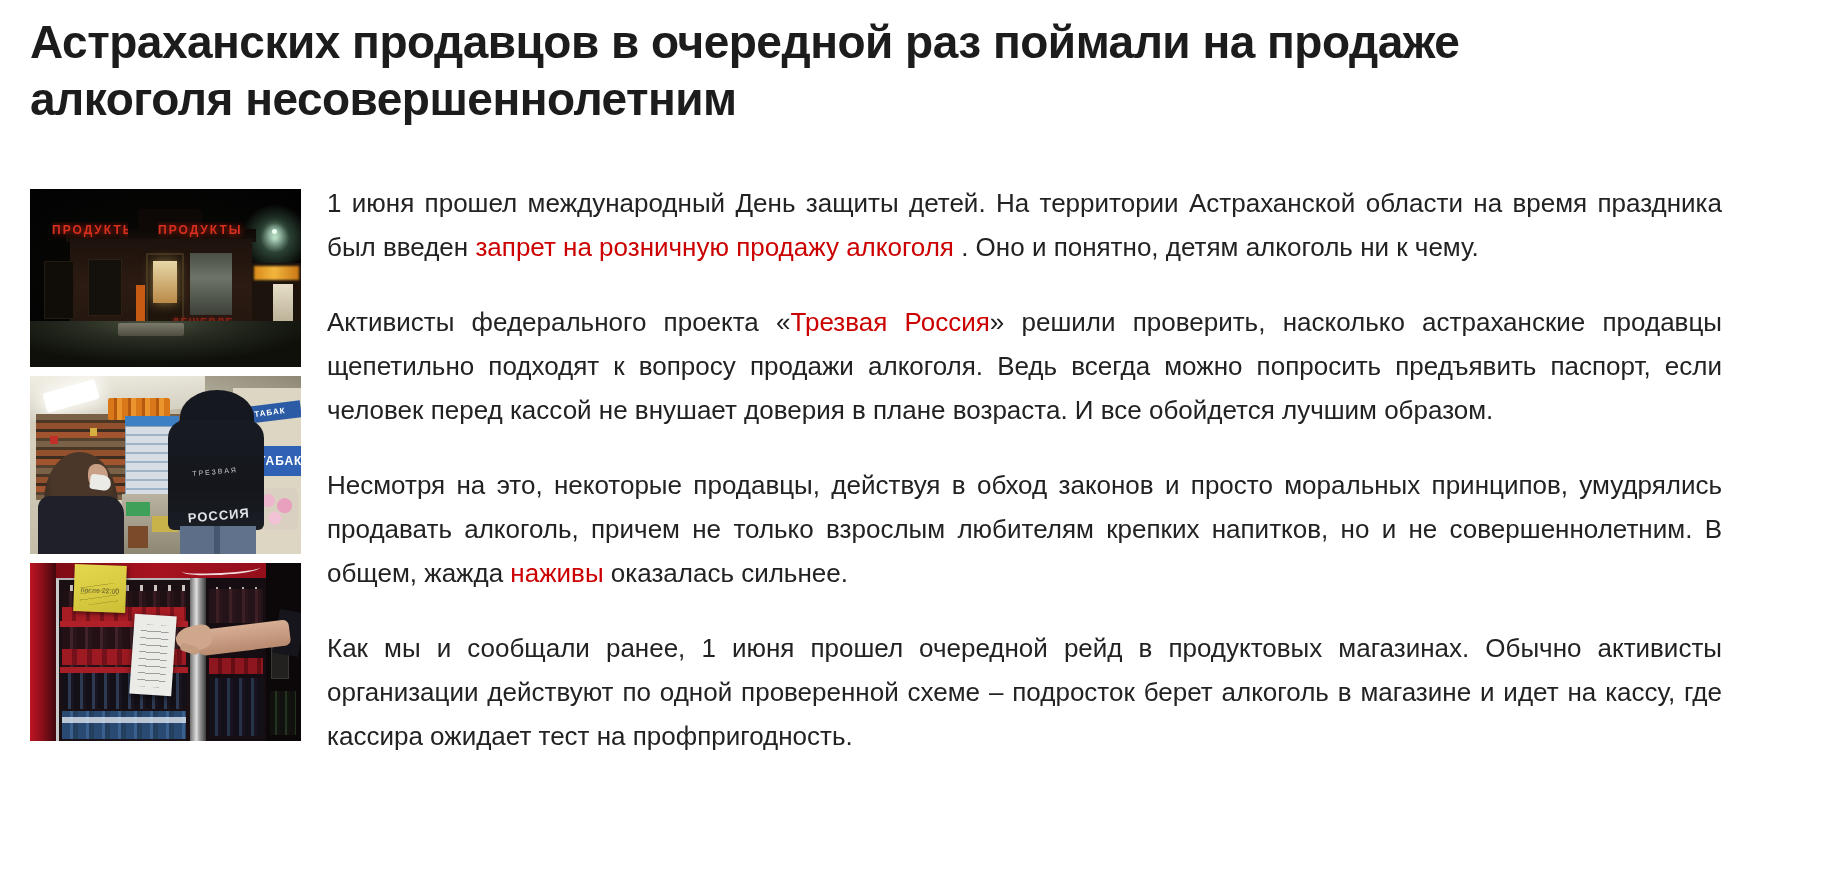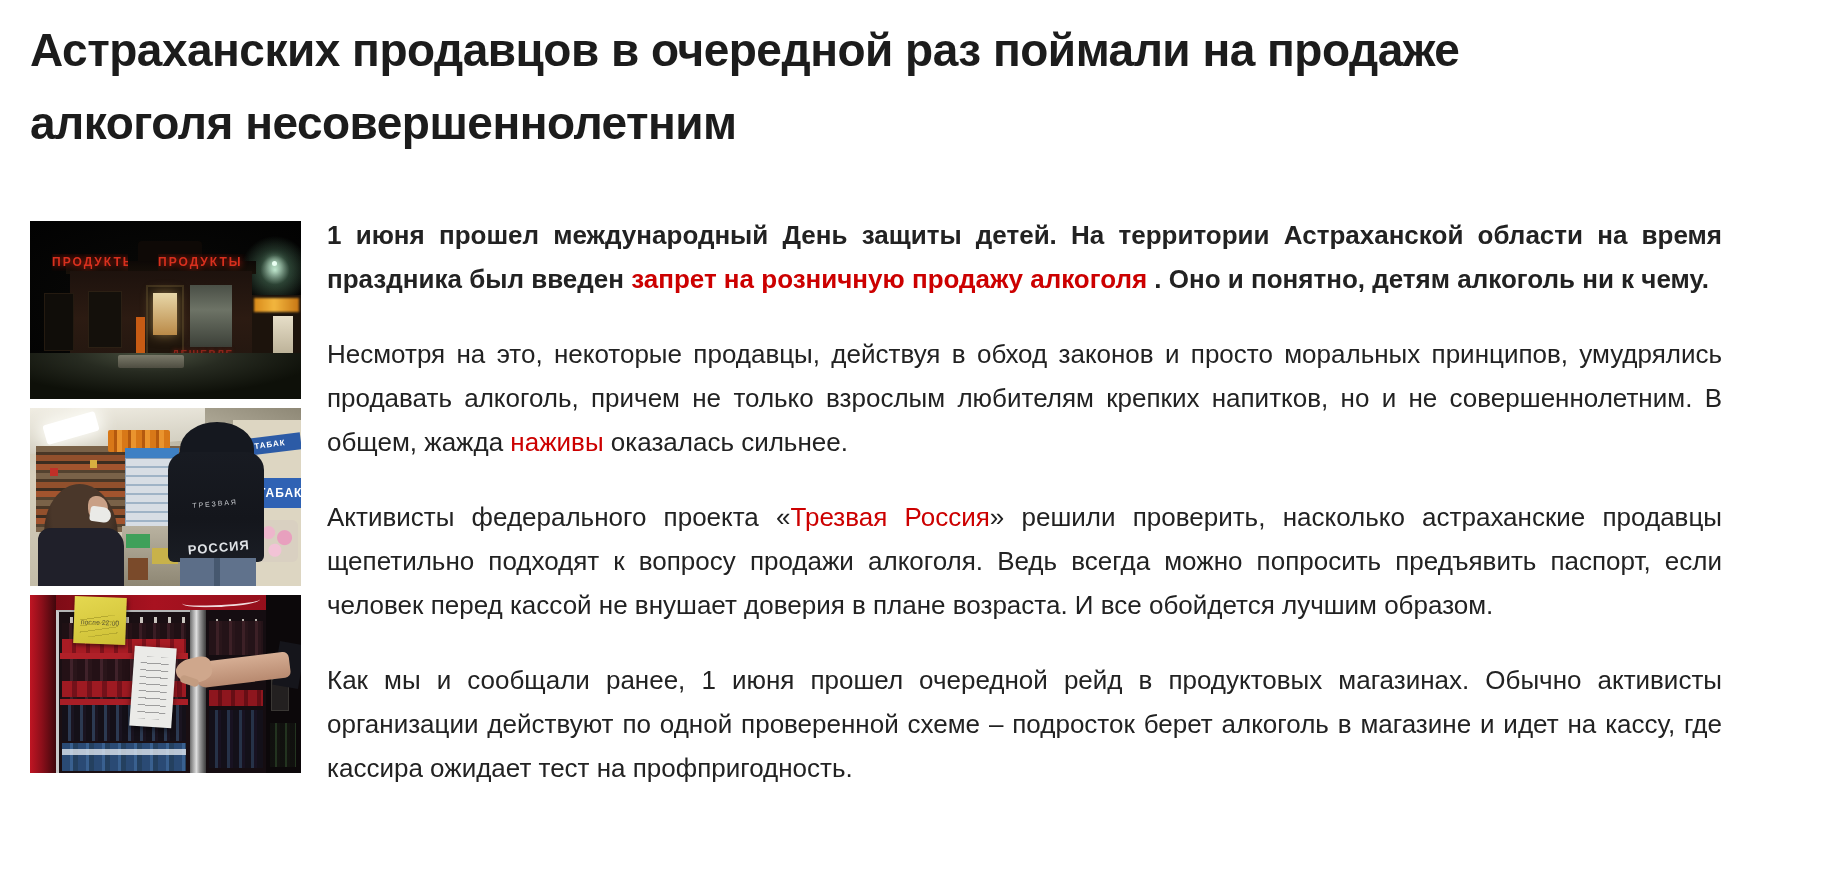--- a/index.html
+++ b/index.html
@@ -6,24 +6,24 @@
     --link:#cc0000;
     --headline:#1c1c1c;
     --text:#222222;
     --credit-label:#7a7a7a;
     --credit-link:#b1b1b1;
   }
   *{box-sizing:border-box;}
   html,body{margin:0;padding:0;background:#ffffff;}
   body{width:1828px;height:882px;overflow:hidden;font-family:"Liberation Sans",sans-serif;}
   .page{position:relative;width:1828px;height:882px;padding:0 106px 0 30px;background:#fff;}
-  h1{margin:14px 0 0;max-width:1460px;font-size:46px;line-height:73px;font-weight:bold;color:var(--headline);letter-spacing:-0.5px;}
+  h1{margin:14px 0 0;max-width:1460px;font-size:46px;line-height:57px;font-weight:bold;color:var(--headline);letter-spacing:-0.5px;}
   .body-text{margin-top:53px;font-size:26px;line-height:44px;color:var(--text);}
   #paragraphs p{margin:0 0 31px;text-align:justify;}
-  #paragraphs p.lead{font-weight:bold;}
+  #paragraphs p.lead{font-weight:normal;}
   .red-link{color:var(--link);text-decoration:none;}
   
   .media-col{float:left;width:271px;margin:8px 26px 10px 0;}
   .photo{position:relative;width:271px;height:178px;margin-bottom:9px;overflow:hidden;background:#000;}
   .photo div{position:absolute;}
   .credit{margin-top:4px;font-size:20px;line-height:26px;color:var(--credit-label);}
   .credit a{color:var(--credit-link);text-decoration:none;}
   
   .pk{background:radial-gradient(ellipse 260px 140px at 50% 45%, #0a0a08 0%, #020202 75%);}
   .pk-ground{left:0;bottom:0;width:271px;height:46px;background:radial-gradient(ellipse 170px 42px at 45% 0%, #49503f 0%, #272b21 45%, #0e1009 100%);}
@@ -211,19 +211,19 @@
         <div class="pf-sleeve"></div>
         <div class="pf-arm"></div>
         <div class="pf-hand"></div>
         <div class="pf-thumb"></div>
       </div>
 
     </div>
 
     <div id="paragraphs">
         <p class="lead"><span>1 июня прошел международный День защиты детей. На территории Астраханской области на время праздника был введен </span><a class="red-link" href="#">запрет на розничную продажу алкоголя</a><span> . Оно и понятно, детям алкоголь ни к чему.</span></p>
+        <p class=""><span>Активисты федерального проекта «</span><a class="red-link" href="#">Трезвая Россия</a><span>» решили проверить, насколько астраханские продавцы щепетильно подходят к вопросу продажи алкоголя. Ведь всегда можно попросить предъявить паспорт, если человек перед кассой не внушает доверия в плане возраста. И все обойдется лучшим образом.</span></p>
         <p class=""><span>Несмотря на это, некоторые продавцы, действуя в обход законов и просто моральных принципов, умудрялись продавать алкоголь, причем не только взрослым любителям крепких напитков, но и не совершеннолетним. В общем, жажда </span><a class="red-link" href="#">наживы</a><span> оказалась сильнее.</span></p>
-        <p class=""><span>Активисты федерального проекта «</span><a class="red-link" href="#">Трезвая Россия</a><span>» решили проверить, насколько астраханские продавцы щепетильно подходят к вопросу продажи алкоголя. Ведь всегда можно попросить предъявить паспорт, если человек перед кассой не внушает доверия в плане возраста. И все обойдется лучшим образом.</span></p>
         <p class=""><span>Как мы и сообщали ранее, 1 июня прошел очередной рейд в продуктовых магазинах. Обычно активисты организации действуют по одной проверенной схеме – подросток берет алкоголь в магазине и идет на кассу, где кассира ожидает тест на профпригодность.</span></p>
       </div>
 
   </div>
 </div>
 
 </body></html>

